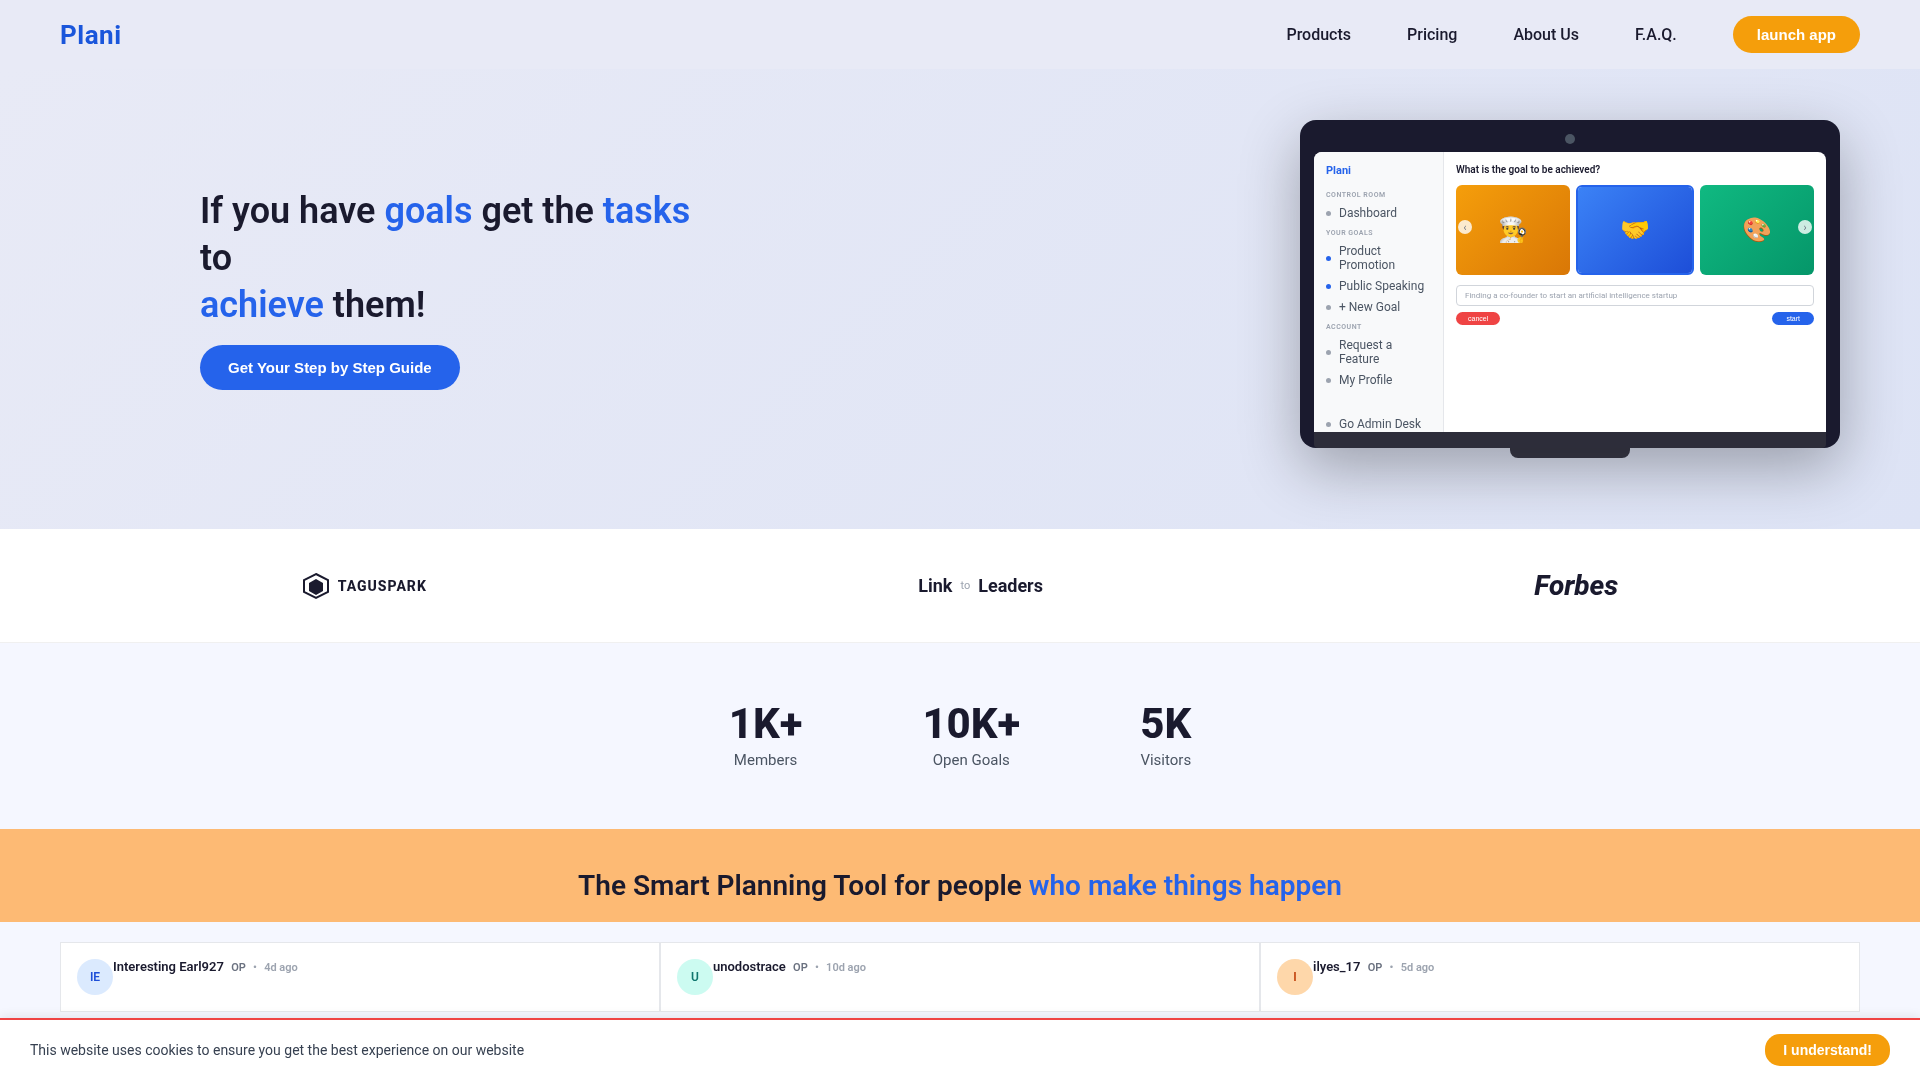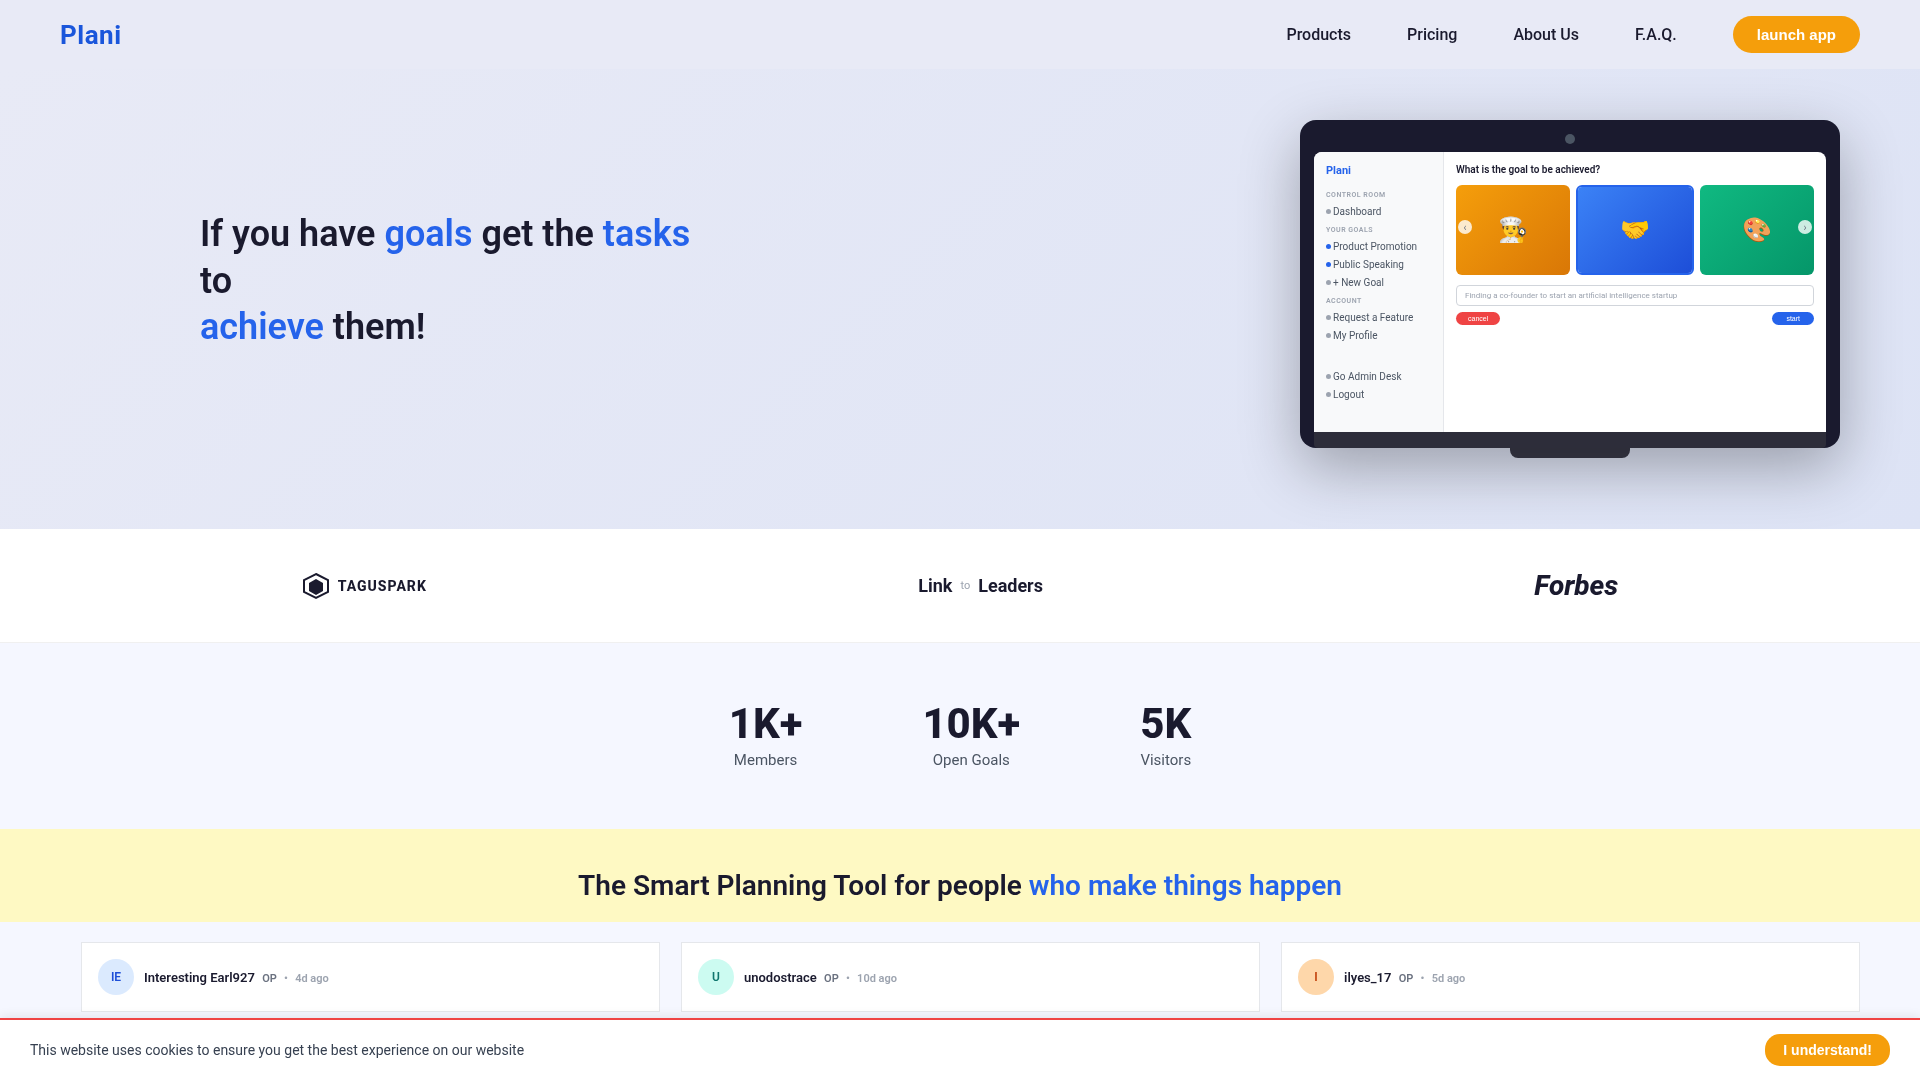--- a/index.html
+++ b/index.html
@@ -144,28 +144,28 @@
     .sidebar-section-label {
       font-size: 7px;
       color: #9ca3af;
       font-weight: 600;
       text-transform: uppercase;
       letter-spacing: 0.5px;
       margin-bottom: 4px;
       padding-left: 4px;
     }
     .sidebar-item {
-      font-size: 10px;
+      font-size: 12px;
       color: #4b5563;
       padding: 3px 4px;
       border-radius: 4px;
       margin-bottom: 1px;
       display: flex;
       align-items: center;
-      gap: 2px;
+      gap: 8px;
     }
     .sidebar-dot {
       width: 5px;
       height: 5px;
       border-radius: 50%;
       background: #9ca3af;
       flex-shrink: 0;
     }
     .sidebar-dot.blue { background: #2563eb; }
 
@@ -298,21 +298,21 @@
       line-height: 1;
     }
     .stat-label {
       font-size: 15px;
       color: #4b5563;
       margin-top: 6px;
     }
 
     
     .smart-section {
-      background: #fef9c3;
+      background: #fdba74;
       padding: 40px 120px 20px;
       text-align: center;
     }
     .smart-title {
       font-size: 28px;
       font-weight: 600;
       color: #1a1a2e;
     }
     .smart-title .highlight { color: #2563eb; }
 
@@ -322,24 +322,23 @@
       padding: 20px 60px;
       display: flex;
       gap: 0;
     }
     .testimonial-card {
       flex: 1;
       background: #fff;
       border: 1px solid #e5e7eb;
       padding: 16px;
       display: flex;
-      align-items: center;
-      gap: 10px;
+      align-items: flex-start;
+      gap: 0;
       border-right: 1px solid #e5e7eb;
-      margin-left: 21px;
     }
     .testimonial-card:first-child { border-left: 1px solid #e5e7eb; }
     .avatar-circle {
       width: 36px;
       height: 36px;
       border-radius: 50%;
       flex-shrink: 0;
       display: flex;
       align-items: center;
       justify-content: center;
@@ -407,20 +406,21 @@
     <li><a>F.A.Q.</a></li>
     <li><button class="launch-btn">launch app</button></li>
   </ul>
 </nav>
 
 <section class="hero">
   <div class="hero-text">
     <h1 class="hero-headline">
       <span>If you have </span><span class="highlight-goals">goals</span><span> get the </span><span class="highlight-tasks">tasks</span><span> to </span><br><span class="highlight-achieve">achieve</span><span> them!</span>
     </h1>
+    <button class="cta-btn">Get Your Step by Step Guide</button>
   </div>
 
   <div class="laptop-wrap">
     <div class="laptop-outer">
       <div class="laptop-notch"></div>
       <div class="laptop-screen">
 
         <div class="app-sidebar">
           <div class="app-logo">Plani</div>
           <div class="sidebar-section-label">CONTROL ROOM</div>

